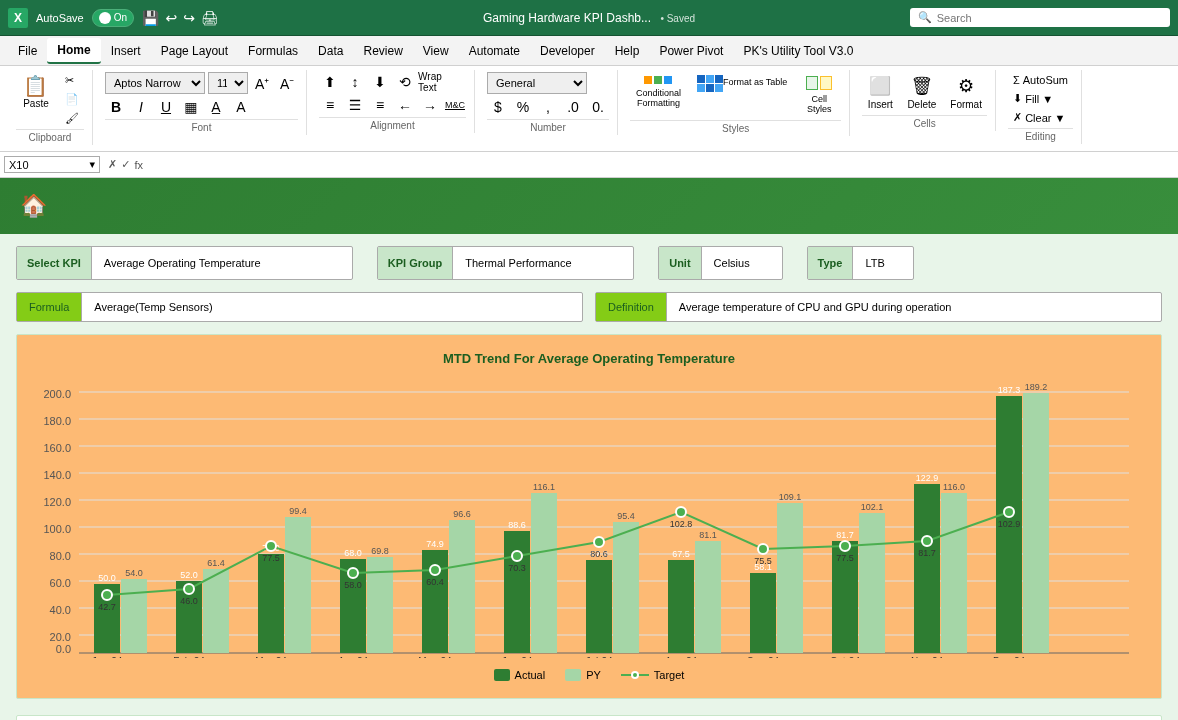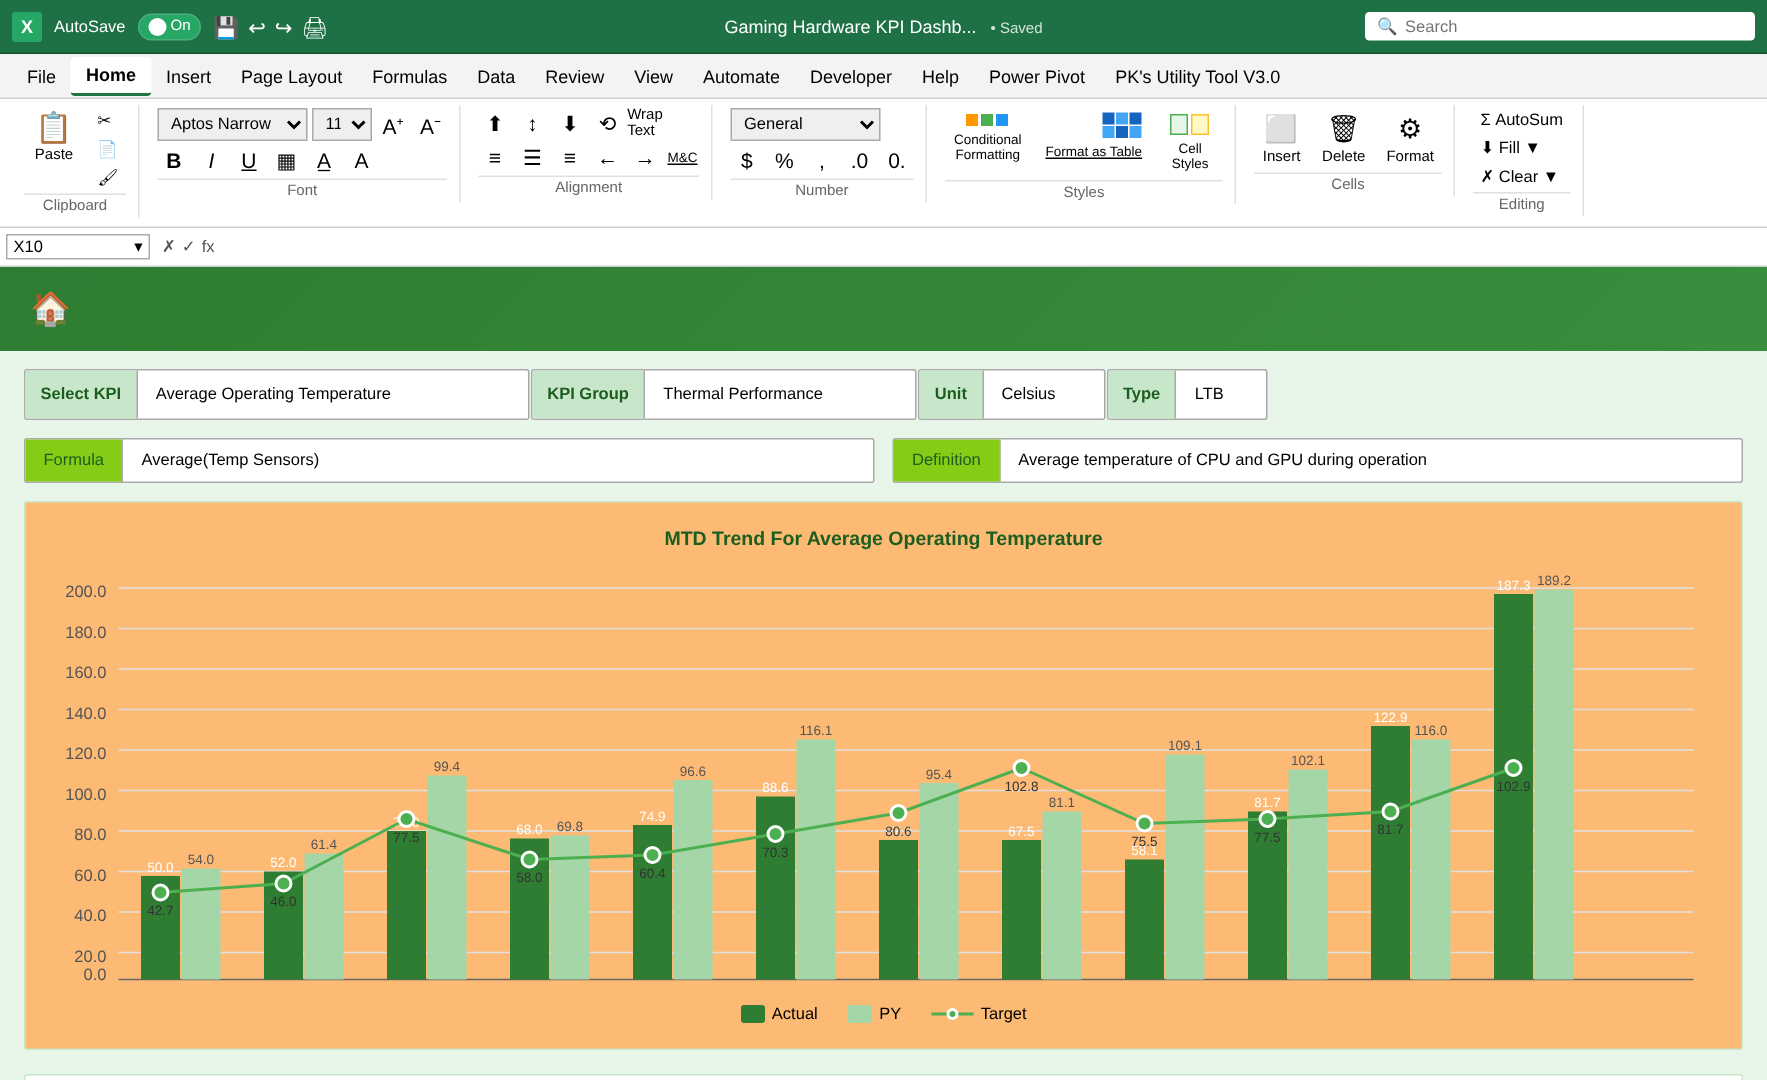--- a/index.html
+++ b/index.html
@@ -51,21 +51,21 @@
 
     
     .main-content { background: #e8f5e9; }
 
     
     .kpi-header { background: linear-gradient(135deg, #2e7d32, #388e3c); color: #fff; display: flex; align-items: center; padding: 10px 20px; height: 56px; }
     .kpi-home-icon { font-size: 22px; margin-right: 12px; }
     .kpi-title { font-size: 26px; font-weight: bold; flex: 1; text-align: center; }
 
     
-    .kpi-controls { display: flex; gap: 1px; padding: 12px 16px; align-items: center; flex-wrap: wrap; }
+    .kpi-controls { display: flex; gap: 24px; padding: 12px 16px; align-items: center; flex-wrap: wrap; }
     .kpi-control-group { display: flex; align-items: stretch; border: 1px solid #aaa; border-radius: 2px; background: #fff; }
     .kpi-control-label { background: #c8e6c9; color: #1b5e20; font-weight: bold; font-size: 11px; padding: 5px 10px; display: flex; align-items: center; border-right: 1px solid #aaa; }
     .kpi-control-value { font-size: 11px; padding: 10px 12px; display: flex; align-items: center; min-width: 140px; text-align: center; }
 
     
     .formula-row { display: flex; gap: 12px; padding: 0 16px 12px; }
     .formula-box { display: flex; align-items: stretch; border: 1px solid #aaa; border-radius: 2px; background: #fff; flex: 1; }
     .formula-label { background: #84cc16; color: #1b5e20; font-weight: normal; font-size: 11px; padding: 8px 12px; display: flex; align-items: center; border-right: 1px solid #aaa; }
     .formula-value { font-size: 11px; padding: 8px 12px; display: flex; align-items: center; }
 
@@ -89,21 +89,21 @@
     .font-dropdown { border: 1px solid #ababab; padding: 1px 4px; font-size: 11px; width: 100px; height: 22px; }
     .font-size-dropdown { border: 1px solid #ababab; padding: 1px 4px; font-size: 11px; width: 40px; height: 22px; }
     .number-format-dropdown { border: 1px solid #ababab; padding: 1px 4px; font-size: 11px; width: 100px; height: 22px; }
 
     .ribbon-row { display: flex; align-items: center; gap: 3px; }
     .ribbon-col { display: flex; flex-direction: column; gap: 2px; }
 
     .btn-icon { font-size: 14px; width: 22px; height: 20px; display: flex; align-items: center; justify-content: center; border: 1px solid transparent; border-radius: 2px; cursor: pointer; }
 
     .format-as-table-btn {
-      display: flex; flex-direction: column; align-items: flex-end; padding: 3px 6px; cursor: pointer; border-radius: 3px; font-size: 10px; min-width: 44px; text-decoration: underline;
+      display: flex; flex-direction: row; align-items: flex-start; padding: 3px 6px; cursor: pointer; border-radius: 3px; font-size: 10px; min-width: 44px;
     }
 
     .cells-group-btn { display: flex; flex-direction: column; align-items: center; padding: 3px 5px; cursor: pointer; border-radius: 3px; font-size: 10px; min-width: 36px; }
   </style>
 </head>
 <body>
 
 <div class="title-bar">
   <div class="title-bar-left">
     <div class="app-icon">X</div>

